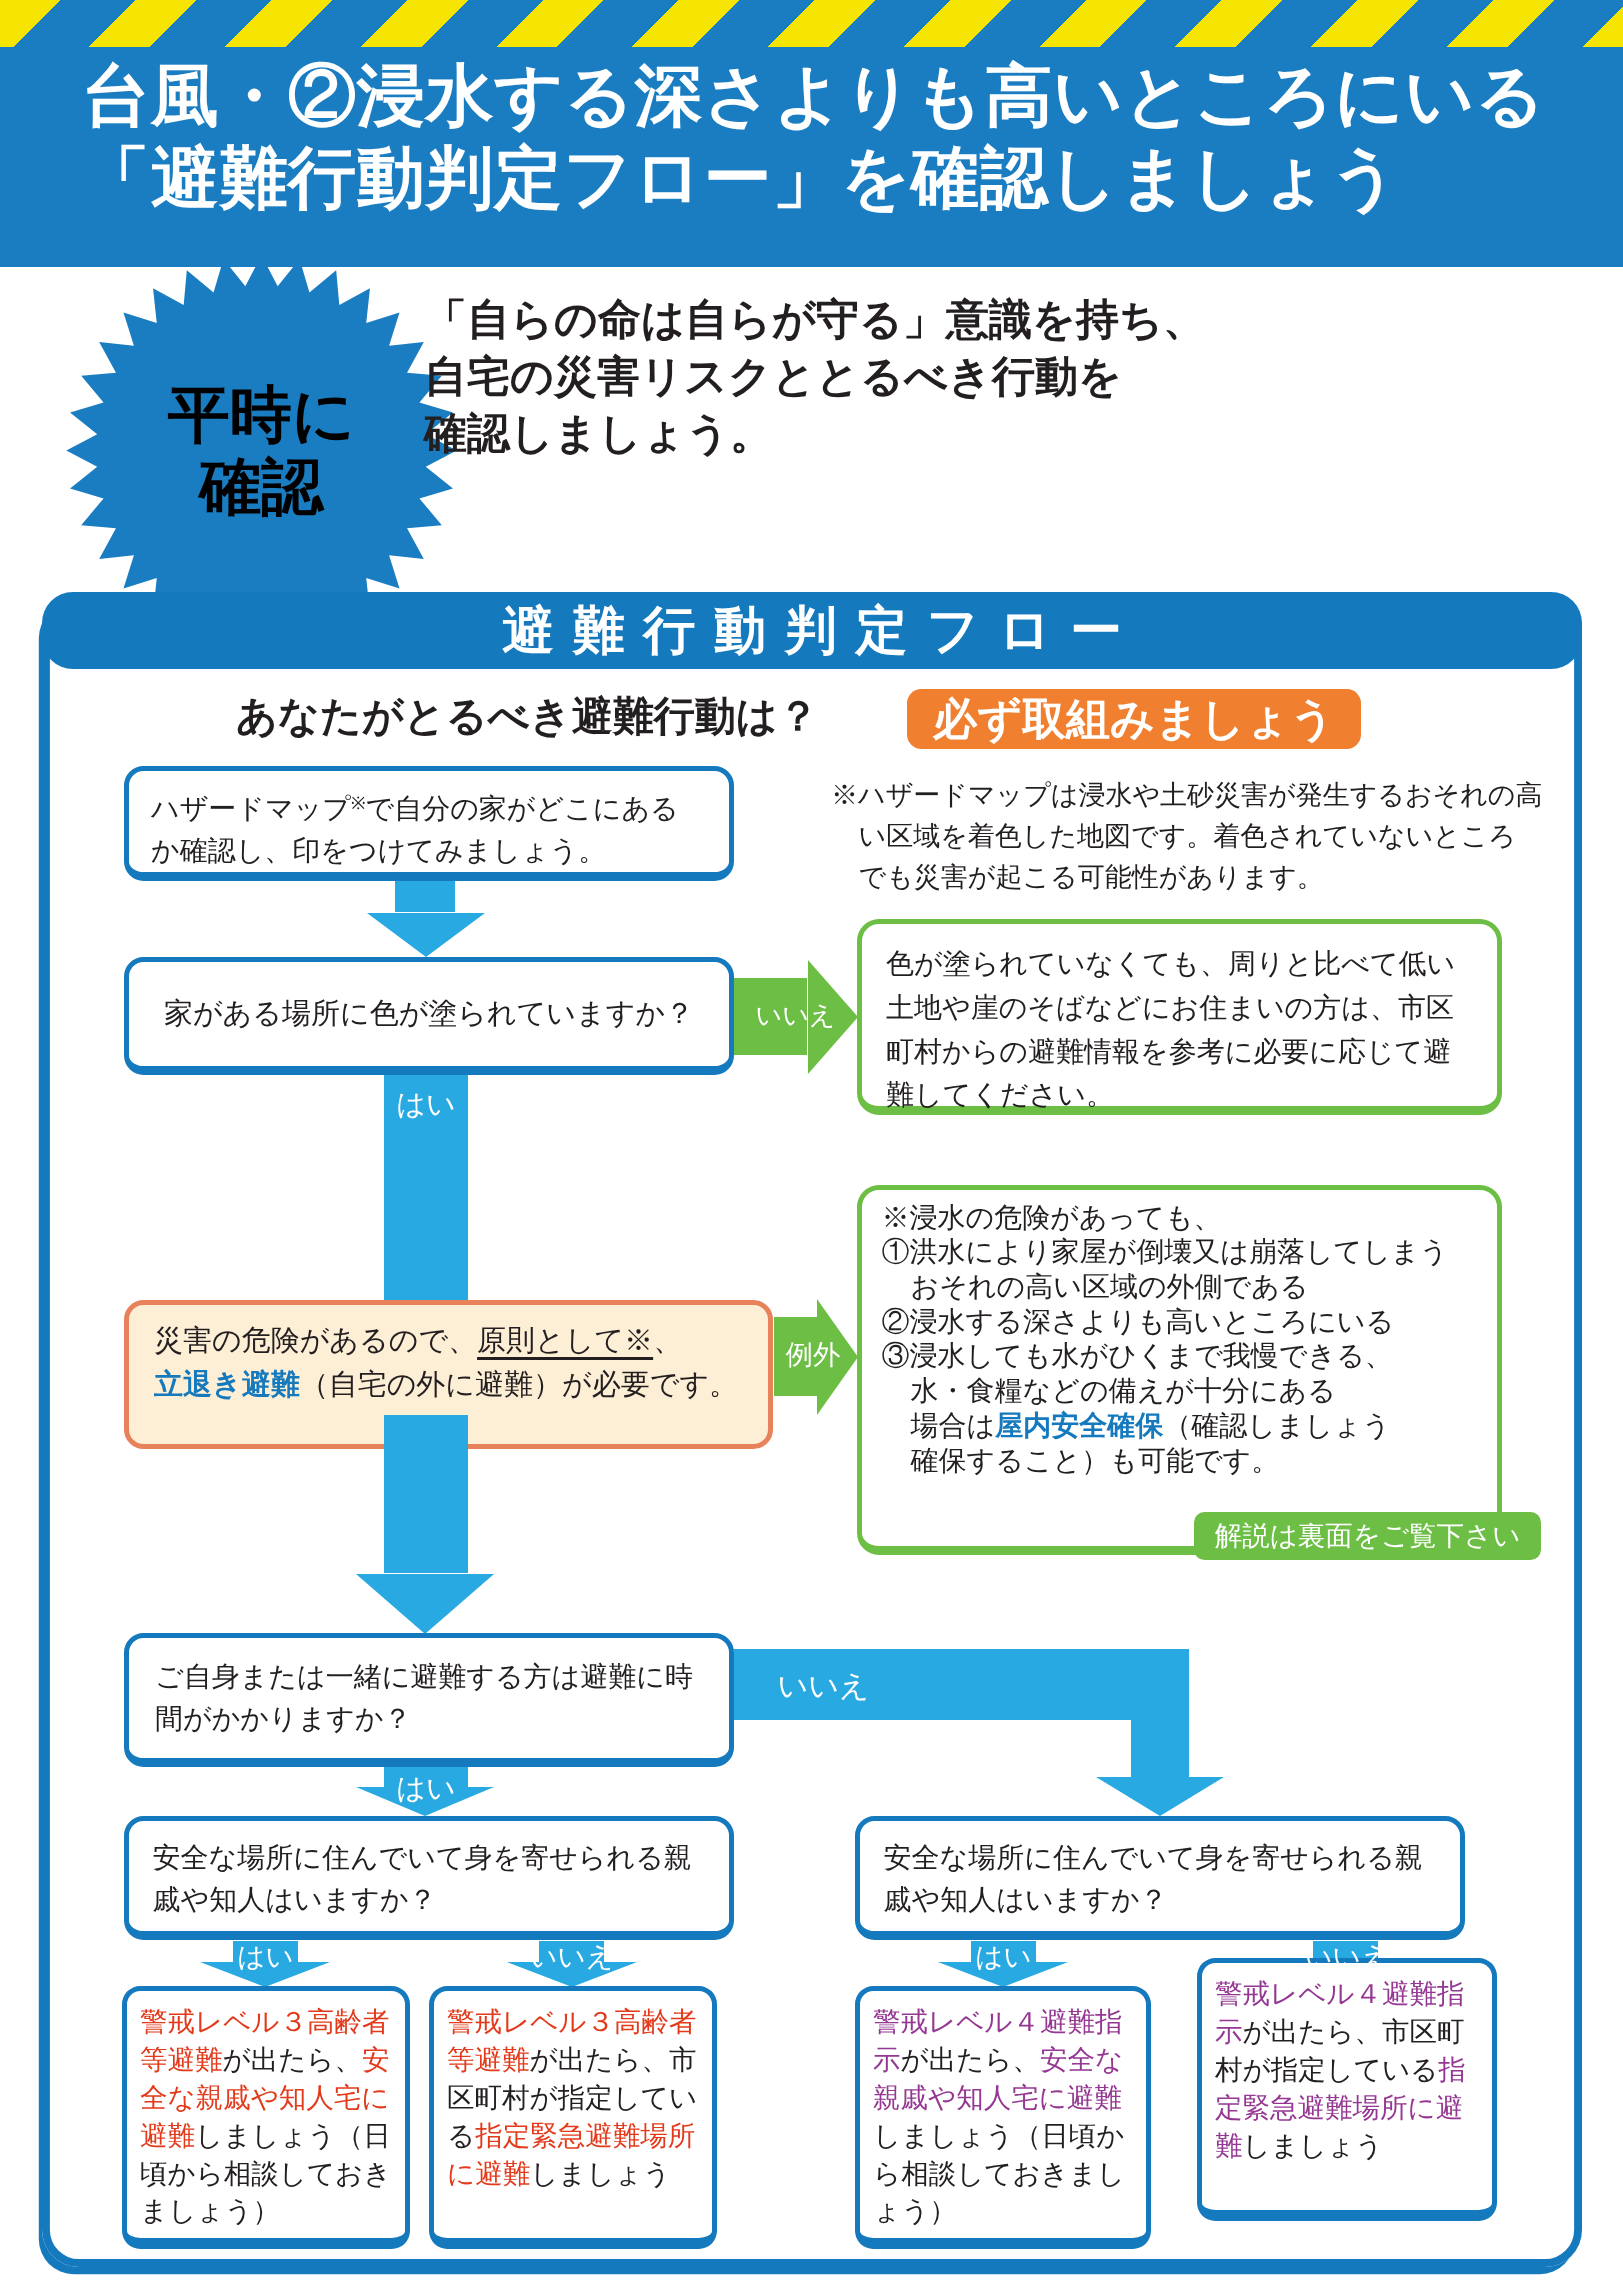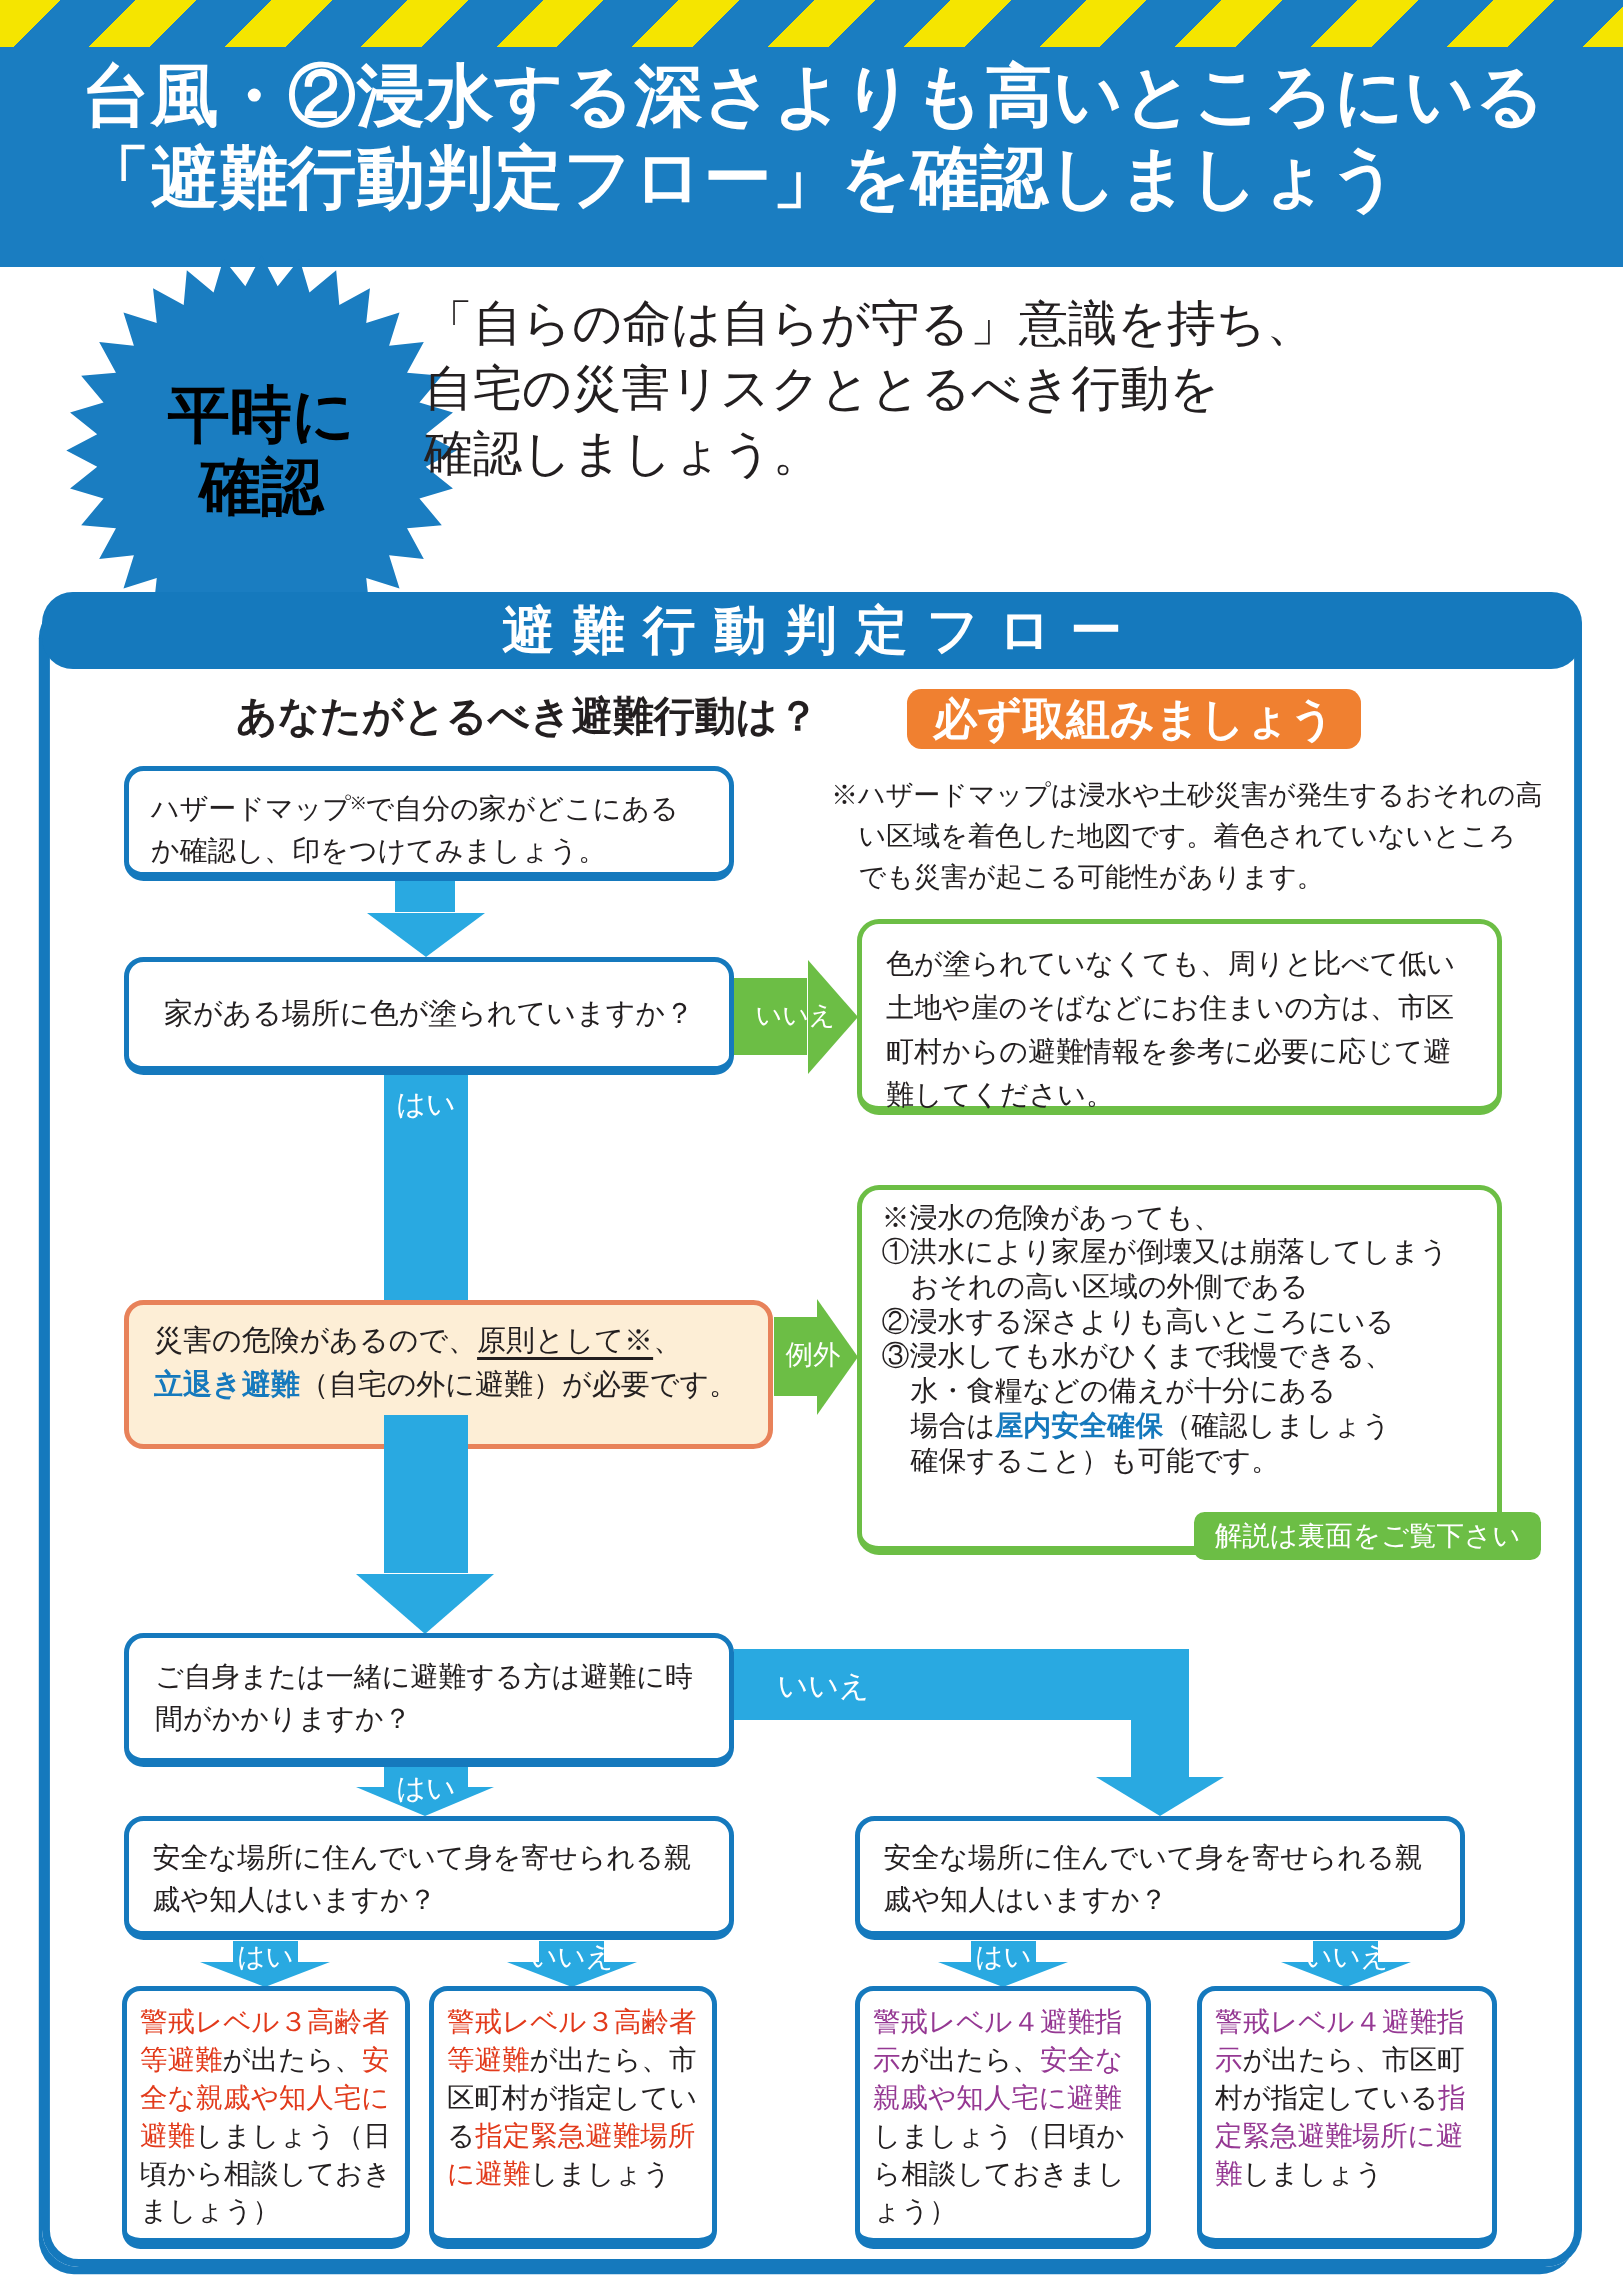--- a/index.html
+++ b/index.html
@@ -15,21 +15,21 @@
   .stripes{position:absolute;left:0;top:0;right:0;height:47px;
            background:repeating-linear-gradient(135deg,#f5e500 0 43px,transparent 43px 96px);}
   .hdr-title{position:absolute;left:82px;top:55px;font-size:68px;font-weight:900;
              color:#fff;line-height:1.2;letter-spacing:0.7px;white-space:nowrap;}
   
   .burst{position:absolute;left:65px;top:254px;width:393px;height:393px;}
   .burst svg{position:absolute;inset:0;}
   .burst-txt{position:absolute;inset:0;display:flex;flex-direction:column;align-items:center;
              justify-content:center;color:#000000;font-size:62px;font-weight:900;line-height:1.16;z-index:1;}
   
-  .statement{position:absolute;left:424px;top:291px;font-size:49px;font-weight:400;
+  .statement{position:absolute;left:424px;top:291px;font-size:43px;font-weight:700;
              line-height:1.33;white-space:nowrap;}
   
   .flow{position:absolute;left:42px;top:592px;width:1540px;height:1675px;border-radius:37px;
         background:#fff;box-shadow:inset 0 0 0 7.9px var(--blue), -5.2px 9.2px 0 -2px var(--blue);}
   .flow-title{position:absolute;left:0;top:0;width:1540px;height:77px;background:var(--blue);
               border-radius:31px;display:flex;align-items:center;justify-content:center;
               color:#fff;font-size:52px;font-weight:700;letter-spacing:.36em;text-indent:.36em;}
   .q-heading{position:absolute;left:194px;top:97px;font-size:41px;font-weight:700;white-space:nowrap;}
   .action-badge{position:absolute;left:865px;top:97px;width:454px;height:60px;background:var(--orange);
                 border-radius:14.4px;display:flex;align-items:center;justify-content:center;
@@ -178,18 +178,18 @@
 
   <div class="qb" style="left:80px;top:1394px;width:288px;height:263px;border-bottom-width:11px;border-radius:18.3px;padding:11.8px 13px;font-size:27.5px;line-height:1.38;">
     <span class="red">警戒レベル３高齢者等避難</span><span>が出たら、</span><span class="red">安全な親戚や知人宅に避難</span><span>しましょう（日頃から相談しておきましょう）</span>
   </div>
   <div class="qb" style="left:387px;top:1394px;width:288px;height:263px;border-bottom-width:11px;border-radius:18.3px;padding:11.8px 13px;font-size:27.5px;line-height:1.38;">
     <span class="red">警戒レベル３高齢者等避難</span><span>が出たら、市区町村が指定している</span><span class="red">指定緊急避難場所に避難</span><span>しましょう</span>
   </div>
   <div class="qb" style="left:813px;top:1394px;width:296px;height:263px;border-bottom-width:11px;border-radius:18.3px;padding:11.8px 13px;font-size:27.5px;line-height:1.38;">
     <span class="purple">警戒レベル４避難指示</span><span>が出たら、</span><span class="purple">安全な親戚や知人宅に避難</span><span>しましょう（日頃から相談しておきましょう）</span>
   </div>
-  <div class="qb" style="left:1155px;top:1394px;width:300px;height:263px;border-bottom-width:11px;border-radius:18.3px;padding:11.8px 13px;font-size:27.5px;line-height:1.38;">
+  <div class="qb" style="left:1155px;top:1366px;width:300px;height:263px;border-bottom-width:11px;border-radius:18.3px;padding:11.8px 13px;font-size:27.5px;line-height:1.38;">
     <span class="purple">警戒レベル４避難指示</span><span>が出たら、市区町村が指定している</span><span class="purple">指定緊急避難場所に避難</span><span>しましょう</span>
   </div>
 
 </section>
 
 
 </body></html>

